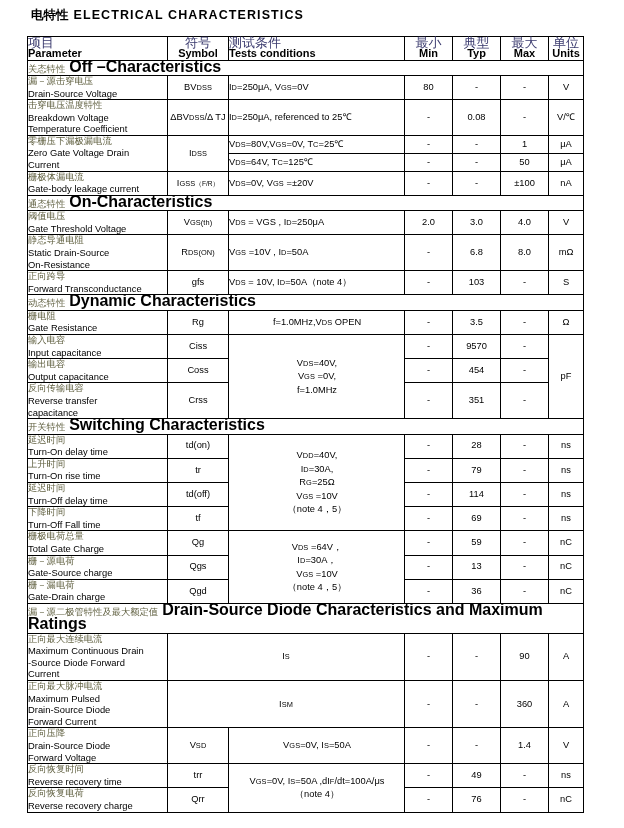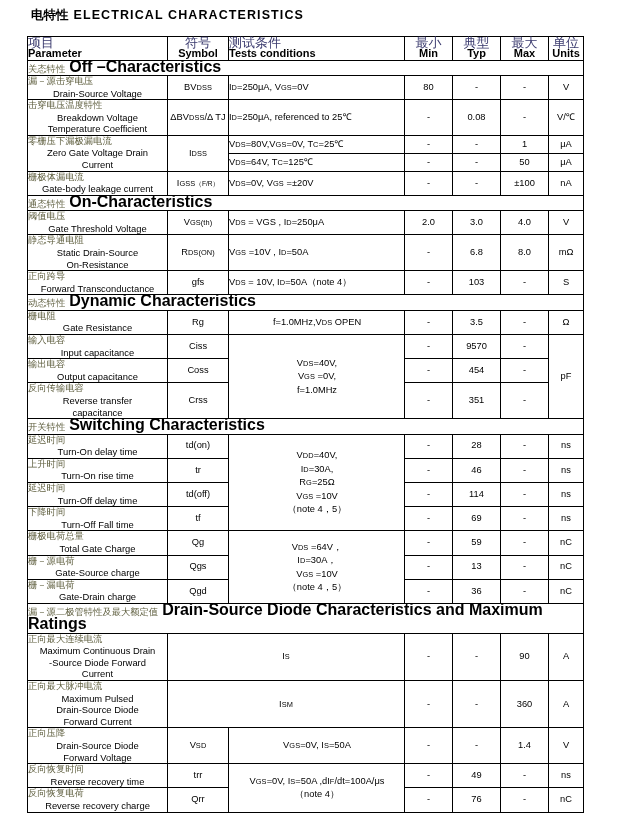--- a/index.html
+++ b/index.html
@@ -102,21 +102,20 @@
     display: block;
     color: #5f5f3f;
     font-size: 9.3px;
     line-height: 11.6px;
   }
   td.param .en {
     display: block;
     color: #000000;
     font-size: 9.4px;
     line-height: 11.6px;
-    text-align: center;
   }
   td.sym, td.cond, td.val, td.unit {
     text-align: center;
   }
   td.sym { font-size: 9.4px; }
   td.cond {
     font-size: 9.3px;
     text-align: left;
     padding-left: 6px;
   }
@@ -389,21 +388,21 @@
         <td class="unit">ns</td>
       </tr>
 
       <tr>
         <td class="param">
           <span class="cn">上升时间</span>
           <span class="en">Turn-On rise time</span>
         </td>
         <td class="sym">tr</td>
         <td class="val">-</td>
-        <td class="val">46</td>
+        <td class="val">79</td>
         <td class="val">-</td>
         <td class="unit">ns</td>
       </tr>
 
       <tr>
         <td class="param">
           <span class="cn">延迟时间</span>
           <span class="en">Turn-Off delay time</span>
         </td>
         <td class="sym">td(off)</td>

